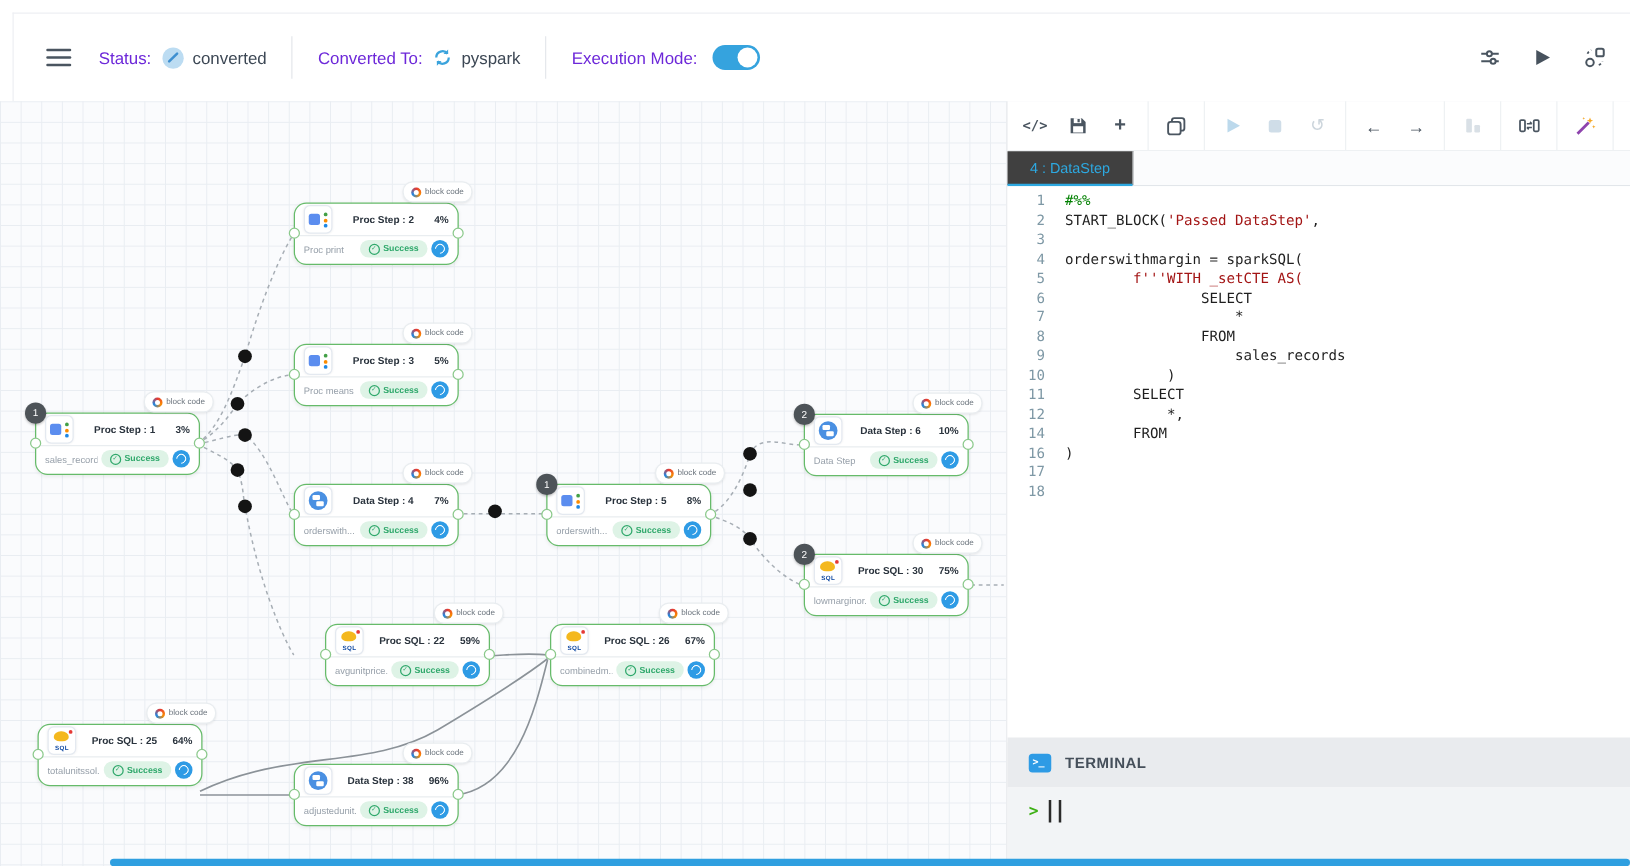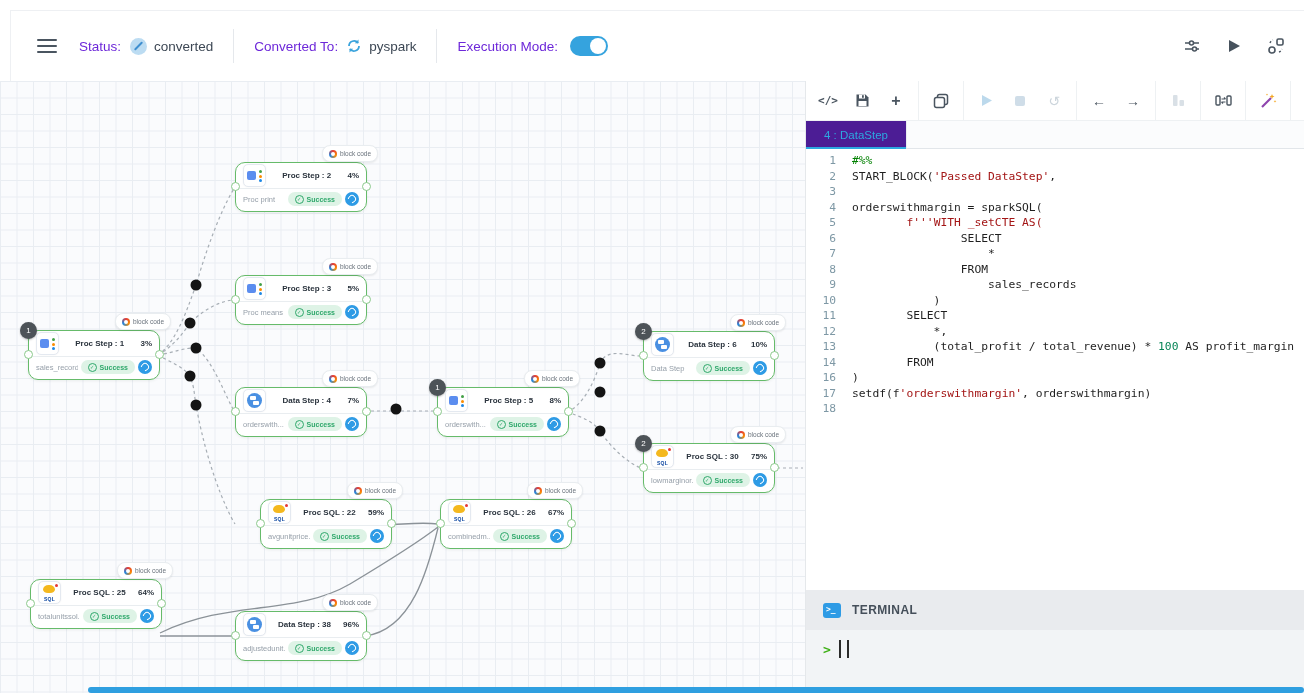--- a/index.html
+++ b/index.html
@@ -71,21 +71,21 @@
   #rtoolbar{position:absolute;left:0;top:0;right:0;height:39px;display:flex;align-items:stretch;border-bottom:1px solid #eef1f3;}
   .tgroup{display:flex;align-items:center;gap:16px;padding:0 13px;border-right:1px solid #eef1f3;}
   .tbtn{display:flex;align-items:center;justify-content:center;width:18px;height:18px;cursor:pointer;color:#4a5560;}
   .tbtn.dis{color:#c3d9e9;cursor:default;}
   .tcode{font-size:11px;font-weight:bold;font-family:"DejaVu Sans Mono",monospace;}
   .tplus{font-size:16px;font-weight:bold;color:#4a5560;}
   .tarr{font-size:14px;color:#4a5560;}
   .treset{font-size:14px;color:#ccd5dc;}
 
   #tabbar{position:absolute;left:0;top:40px;right:0;height:27px;background:#fbfcfd;border-bottom:1px solid #e2e6ea;}
-  #tab-active{position:absolute;left:0;top:0;height:27px;padding:0 18px;background:#4c1d95;border-right:1px solid #e9edf0;
+  #tab-active{position:absolute;left:0;top:0;height:27px;padding:0 18px;background:#404040;border-right:1px solid #e9edf0;
       display:flex;align-items:center;font-size:11.5px;color:#2da8e0;cursor:pointer;}
   #tab-active:after{content:"";position:absolute;left:0;right:0;bottom:-1px;height:2.5px;background:#2da8e0;}
 
   #codearea{position:absolute;left:0;top:68px;right:0;height:441px;background:#fff;overflow:hidden;
      font-family:"DejaVu Sans Mono","Liberation Mono",monospace;font-size:11.3px;line-height:15.5px;padding-top:4px;}
   .cl{display:flex;white-space:pre;}
   .ln{width:30px;text-align:right;color:#7e98a5;flex:none;}
   .lt{margin-left:16px;}
   .tok-p{color:#1f1f1f;} .tok-s{color:#a31515;} .tok-c{color:#008000;} .tok-n{color:#098658;}
 
@@ -570,24 +570,23 @@
         <div class="cl"><span class="ln">3</span></div>
         <div class="cl"><span class="ln">4</span><span class="lt"><span class="tok-p">orderswithmargin = sparkSQL(</span></span></div>
         <div class="cl"><span class="ln">5</span><span class="lt"><span class="tok-p">        </span><span class="tok-s">f'''WITH _setCTE AS(</span></span></div>
         <div class="cl"><span class="ln">6</span><span class="lt"><span class="tok-p">                SELECT</span></span></div>
         <div class="cl"><span class="ln">7</span><span class="lt"><span class="tok-p">                    *</span></span></div>
         <div class="cl"><span class="ln">8</span><span class="lt"><span class="tok-p">                FROM</span></span></div>
         <div class="cl"><span class="ln">9</span><span class="lt"><span class="tok-p">                    sales_records</span></span></div>
         <div class="cl"><span class="ln">10</span><span class="lt"><span class="tok-p">            )</span></span></div>
         <div class="cl"><span class="ln">11</span><span class="lt"><span class="tok-p">        SELECT</span></span></div>
         <div class="cl"><span class="ln">12</span><span class="lt"><span class="tok-p">            *,</span></span></div>
-        <div class="cl"><span class="ln">13</span><span class="lt"><span class="tok-p">            (total_profit / total_revenue) * </span><span class="tok-n">100</span><span class="tok-p"> AS profit_margin</span></span></div>
         <div class="cl"><span class="ln">14</span><span class="lt"><span class="tok-p">        FROM</span></span></div>
         <div class="cl"><span class="ln">16</span><span class="lt"><span class="tok-p">)</span></span></div>
-        <div class="cl"><span class="ln">17</span><span class="lt"><span class="tok-p">setdf(f</span><span class="tok-s">'orderswithmargin'</span><span class="tok-p">, orderswithmargin)</span></span></div>
+        <div class="cl"><span class="ln">17</span></div>
         <div class="cl"><span class="ln">18</span></div>
       </div>
   </div>
 
   <div id="termhead">
     <span class="term-ic">
         <i>&gt;_</i>
       </span>
     <span class="term-title">TERMINAL</span>
   </div>

